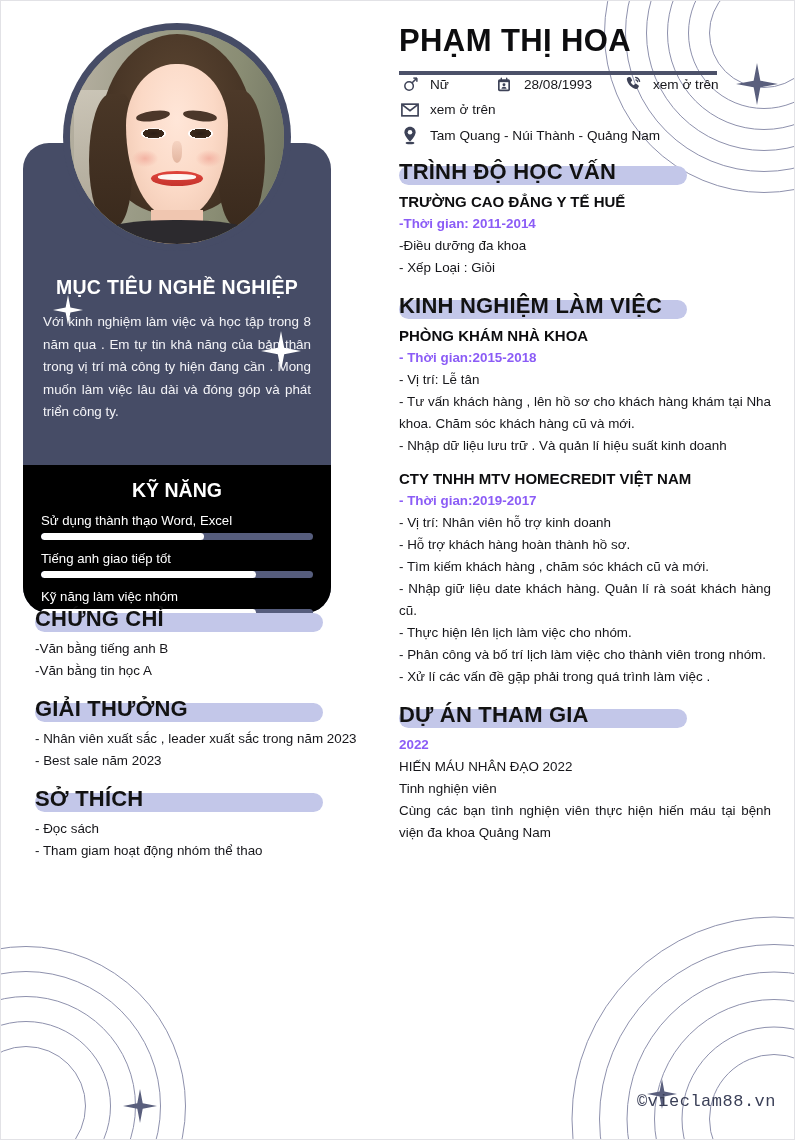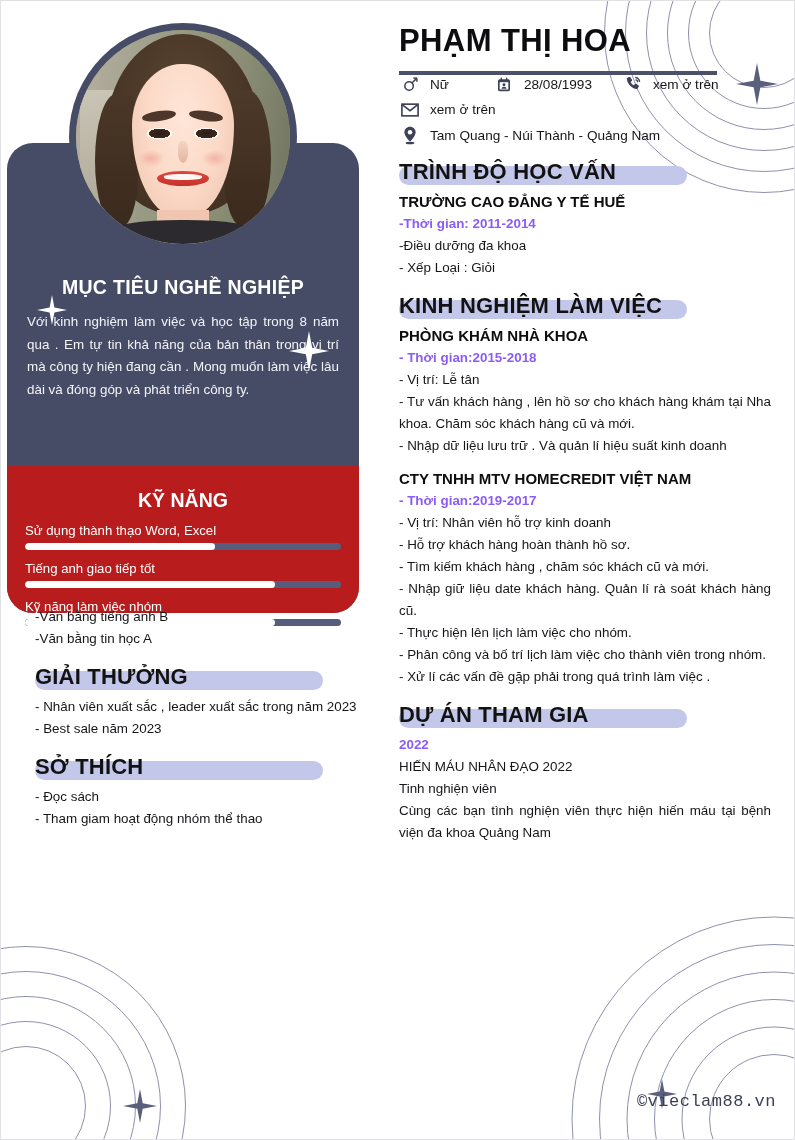--- a/index.html
+++ b/index.html
@@ -28,21 +28,21 @@
   }
   .star {
     position: absolute;
     background: #5a5f7d;
     clip-path: polygon(50% 0%, 58% 42%, 100% 50%, 58% 58%, 50% 100%, 42% 58%, 0% 50%, 42% 42%);
   }
   .star-white { background: #ffffff; }
 
   
   .left-col {
-    position: absolute; left: 6px; top: 0; width: 352px; border-radius: 13px;
+    position: absolute; left: 22px; top: 0; width: 308px; border-radius: 13px;
   }
   .photo-card {
     position: relative;
     margin-top: 142px;
     height: 470px;
     background: #464c66;
     border-radius: 26px;
   }
   .photo-wrap {
     position: absolute; left: 50%; top: -120px;
@@ -102,22 +102,22 @@
     font-size: 19.5px; font-weight: bold; letter-spacing: .3px;
   }
   .obj-text {
     position: absolute; left: 20px; right: 20px; top: 168px;
     color: #f3f3f7; font-size: 13.4px; line-height: 22.5px;
     text-align: justify;
   }
 
   .skills-panel {
     position: relative; margin-top: -148px;
-    background: #b91c1c; border-radius: 0 0 26px 26px;
-    padding: 24px 18px 24px 18px; height: 148px;
+    background: #000000; border-radius: 0 0 26px 26px;
+    padding: 14px 18px 24px 18px; height: 148px;
   }
   .skills-title {
     text-align: center; color:#ffffff; font-size: 19.5px;
     font-weight: bold; margin-bottom: 11px;
   }
   .skill-row { margin-bottom: 11px; }
   .skill-label { color:#ffffff; font-size: 13.2px; margin-bottom: 5px; }
   .skill-track {
     height: 7px; border-radius: 6px; background: #565d7d; overflow: hidden;
   }
@@ -262,20 +262,24 @@
         <div class="skill-track">
           <div class="skill-fill" style="width:79%"></div>
         </div>
       </div>
     </div>
   </div>
 
   <div class="left-sections">
 
     <div class="sec">
+      <div class="sec-head">
+        <div class="sec-pill" style="width:288px;"></div>
+        <div class="sec-text">CHỨNG CHỈ</div>
+      </div>
       <div class="body-line">-Văn bằng tiếng anh B</div>
       <div class="body-line">-Văn bằng tin học A</div>
     </div>
 
     <div class="sec">
       <div class="sec-head">
         <div class="sec-pill" style="width:288px;"></div>
         <div class="sec-text">GIẢI THƯỞNG</div>
       </div>
       <div class="body-line body-just">- Nhân viên xuất sắc , leader xuất sắc trong năm 2023</div>

